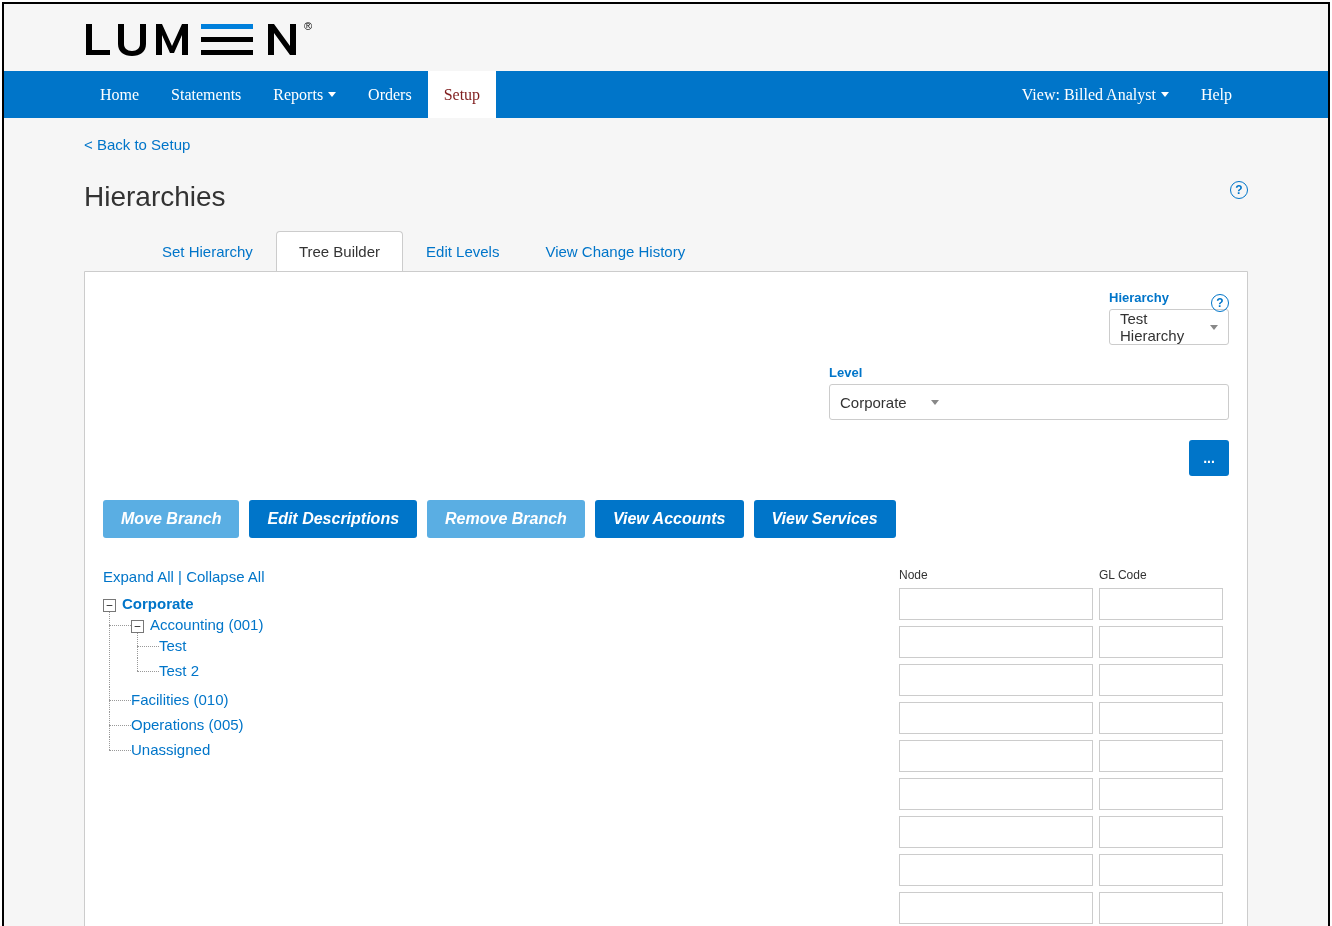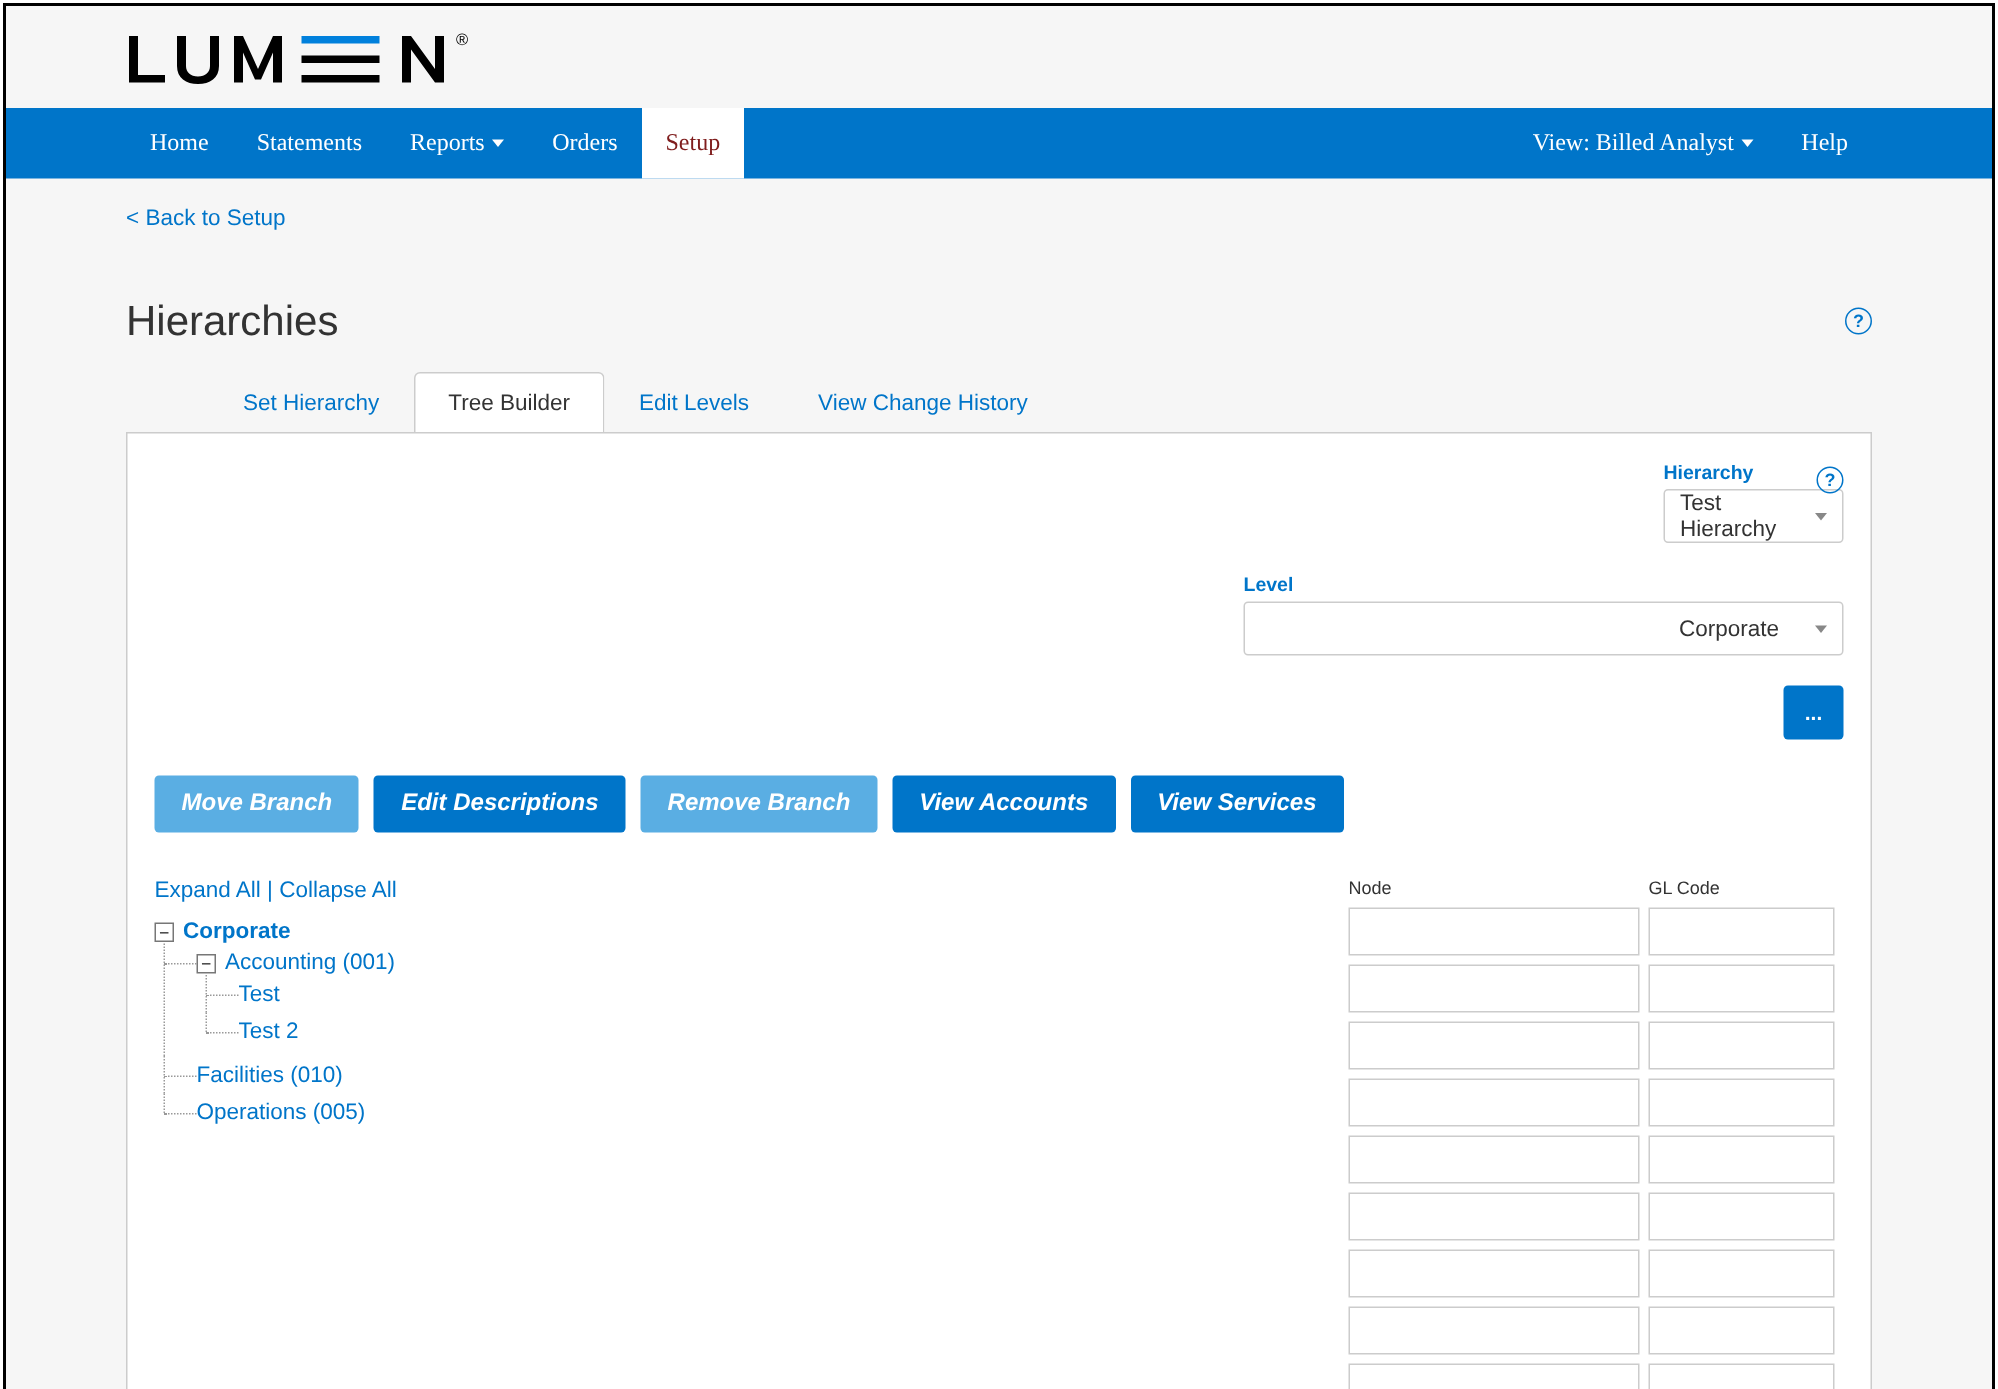--- a/index.html
+++ b/index.html
@@ -42,21 +42,21 @@
   .caret-down {
     width: 0; height: 0;
     border-left: 4px solid transparent;
     border-right: 4px solid transparent;
     border-top: 5px solid currentColor;
     display: inline-block;
     margin-left: 2px;
   }
   .content { padding: 18px 80px 30px; }
   .back-link { color: #0075c9; font-size: 15px; cursor: pointer; }
-  .page-title-row { display: flex; justify-content: space-between; align-items: center; margin-top: 44px; }
+  .page-title-row { display: flex; justify-content: space-between; margin-top: 28px; }
   .page-title { font-size: 28px; color: #333; margin: 0; font-weight: 400; }
   .help-circle {
     width: 18px; height: 18px; border: 1.5px solid #0075c9; border-radius: 50%;
     color: #0075c9; font-size: 12px; font-weight: bold; display: inline-flex;
     align-items: center; justify-content: center; cursor: pointer;
   }
   .tabs { display: flex; margin-top: 18px; gap: 0; padding-left: 55px; }
   .tab {
     padding: 11px 22px; color: #0075c9; cursor: pointer; font-size: 15px;
     border: 1px solid transparent; margin-bottom: -1px; background: transparent;
@@ -69,21 +69,21 @@
     border: 1px solid #ccc; background: #fff; border-radius: 0 0 4px 4px;
     padding: 18px; position: relative;
   }
   .panel-help { position: absolute; right: 18px; top: 22px; }
   .selectors { display: flex; gap: 20px; align-items: flex-end; flex-direction: column; }
   .sel { display: flex; flex-direction: column; gap: 4px; }
   .sel-label { color: #0075c9; font-size: 13px; font-weight: 600; }
   .dropdown {
     border: 1px solid #ccc; background: #fff; padding: 8px 10px; border-radius: 3px;
     font-size: 15px; color: #333; display: flex; align-items: center;
-    justify-content: flex-end; cursor: pointer; gap: 24px; height: 36px;
+    justify-content: flex-start; cursor: pointer; gap: 24px; height: 36px;
   }
   .dropdown-caret {
     width: 0; height: 0; border-left: 4px solid transparent;
     border-right: 4px solid transparent; border-top: 5px solid #888;
   }
   .dd-hierarchy { width: 120px; }
   .dd-level { width: 400px; }
   .more-btn {
     background: #0075c9; color: #fff; border: none; border-radius: 3px;
     height: 36px; width: 40px; font-size: 14px; font-weight: bold; cursor: pointer;
@@ -225,20 +225,21 @@
                 <ul>
                   <li>
                     <span class="toggle">−</span><span class="node-label">Accounting (001)</span>
                     <ul>
                       <li><span class="node-label">Test</span></li>
                       <li><span class="node-label">Test 2</span></li>
                     </ul>
                   </li>
                   <li><span class="node-label">Facilities (010)</span></li>
                   <li><span class="node-label">Operations (005)</span></li>
+                  <li><span class="node-label">Unassigned</span></li>
                 </ul>
               </li>
             </ul>
           </div>
         </div>
 
         <div class="grid-col">
           <div class="grid-header">
             <span class="gh-node">Node</span>
             <span class="gh-gl">GL Code</span>

